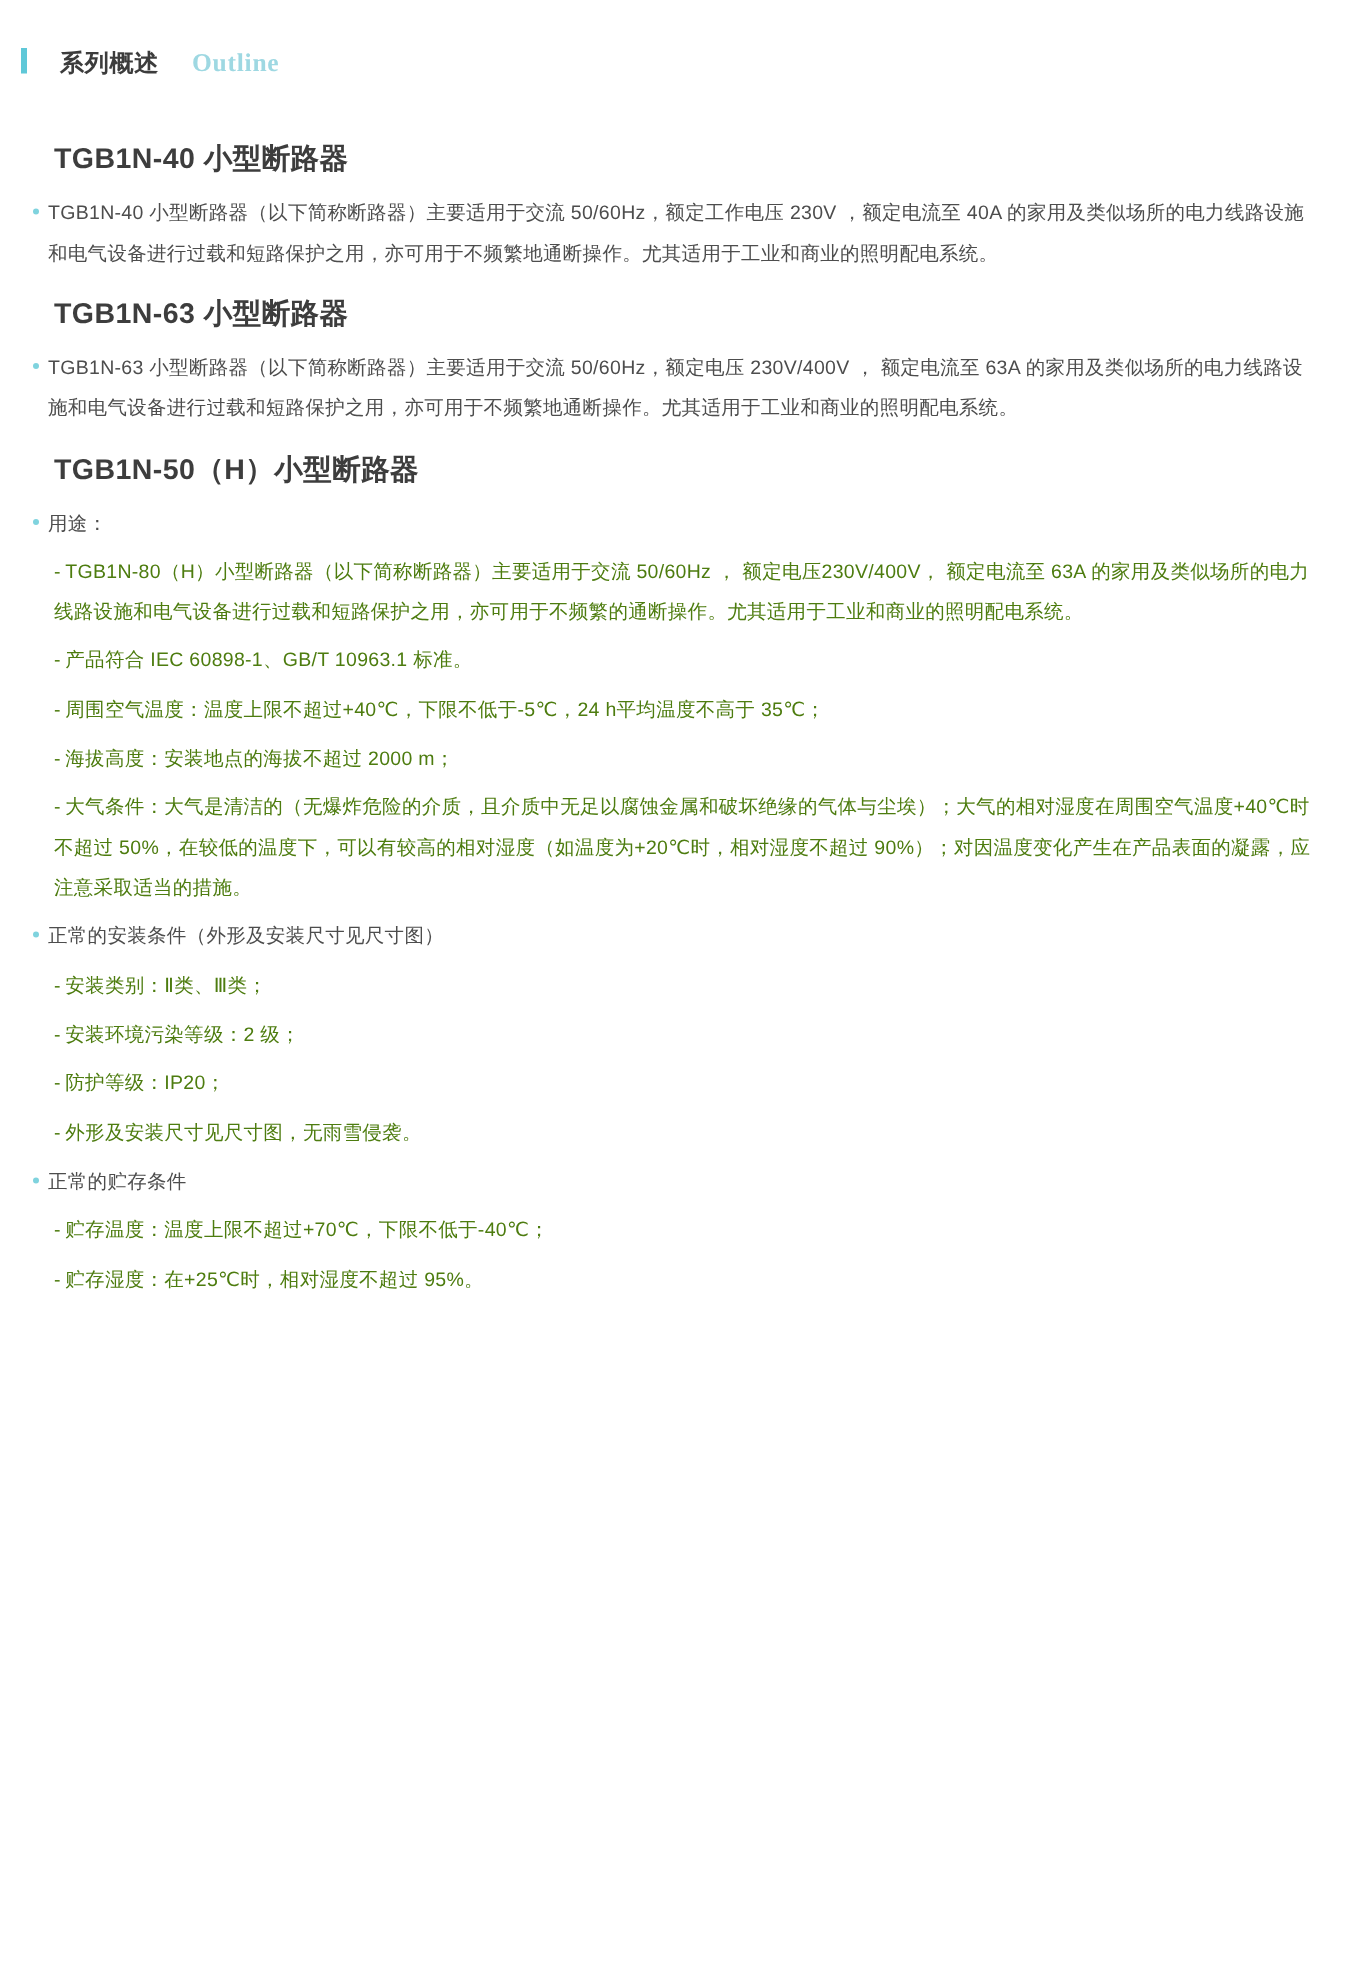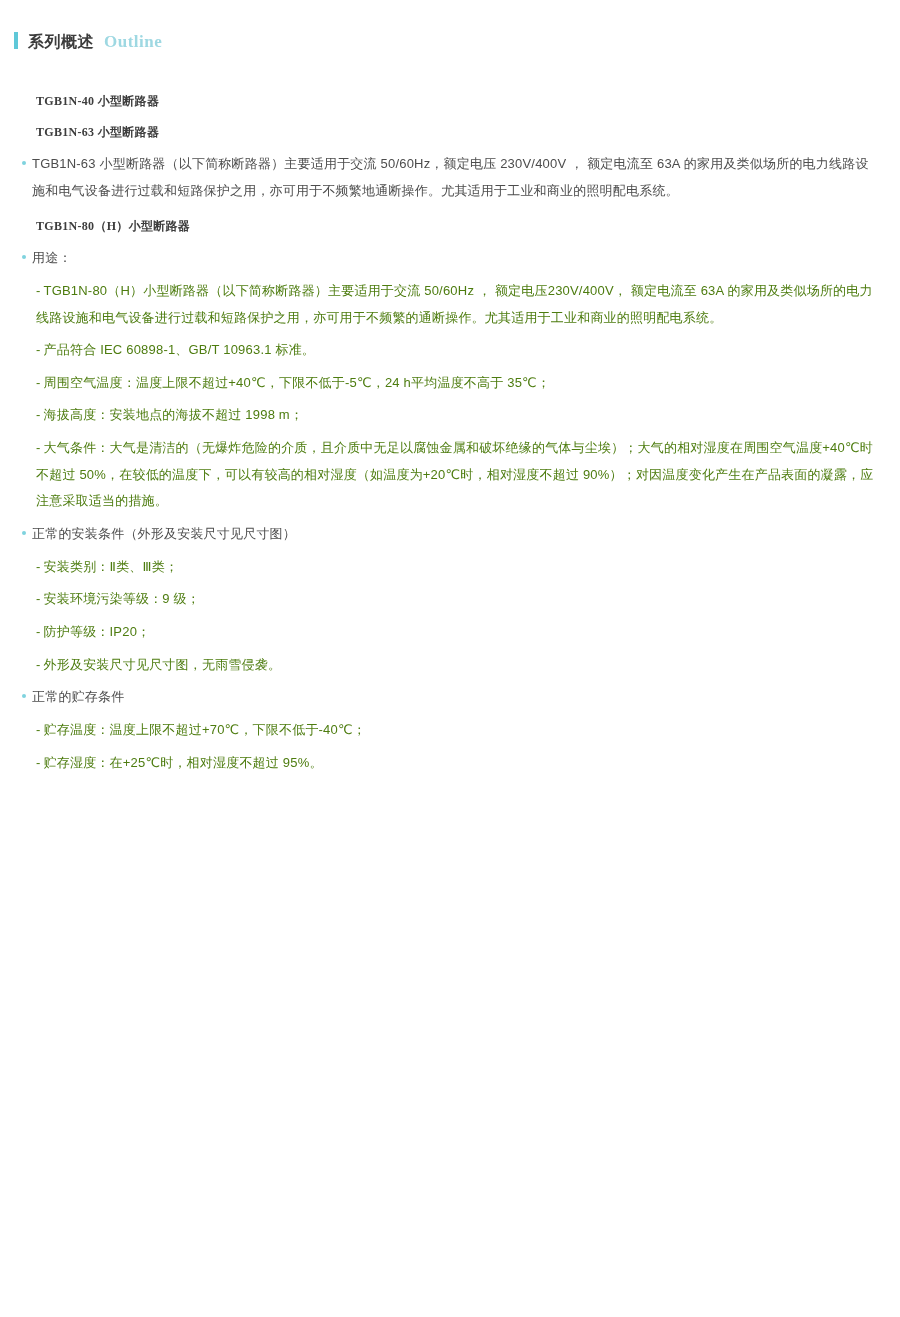--- a/index.html
+++ b/index.html
@@ -18,21 +18,21 @@
   .page {
     width: 900px;
     box-sizing: border-box;
     padding: 30px 20px 20px 10px;
   }
 
   
   .section-head {
     display: flex;
     align-items: baseline;
-    gap: 10px;
+    gap: 22px;
     margin: 0 0 40px 4px;
   }
   .head-bar {
     display: inline-block;
     width: 4px;
     height: 17px;
     background: #5fc8d8;
     position: relative;
     top: 2px;
     flex: 0 0 auto;
@@ -46,26 +46,25 @@
   .head-en {
     font-size: 17px;
     font-weight: bold;
     color: #9ed8e2;
     letter-spacing: 0.5px;
     font-family: Liberation Serif, serif;
   }
 
   
   .subtitle {
-    font-size: 12px;
+    font-size: 19px;
     font-weight: bold;
     color: #3d3d3d;
     margin: 14px 0 10px 26px;
     letter-spacing: 0.3px;
-    font-family: Liberation Serif, serif;
   }
 
   
   .bullet-row {
     display: flex;
     align-items: flex-start;
     margin: 0 0 6px 12px;
   }
   .bullet-dot {
     flex: 0 0 auto;
@@ -105,50 +104,54 @@
 <div class="page">
 
   <div class="section-head">
     <span class="head-bar"></span>
     <span class="head-cn">系列概述</span>
     <span class="head-en">Outline</span>
   </div>
 
   <div class="block">
     <div class="subtitle">TGB1N-40 小型断路器</div>
+    <div class="bullet-row">
+      <span class="bullet-dot"></span>
+      <span class="bullet-text">TGB1N-40 小型断路器（以下简称断路器）主要适用于交流 50/60Hz，额定工作电压 230V ，额定电流至 40A 的家用及类似场所的电力线路设施和电气设备进行过载和短路保护之用，亦可用于不频繁地通断操作。尤其适用于工业和商业的照明配电系统。</span>
+    </div>
   </div>
 
   <div class="block">
     <div class="subtitle">TGB1N-63 小型断路器</div>
     <div class="bullet-row">
       <span class="bullet-dot"></span>
       <span class="bullet-text">TGB1N-63 小型断路器（以下简称断路器）主要适用于交流 50/60Hz，额定电压 230V/400V ， 额定电流至 63A 的家用及类似场所的电力线路设施和电气设备进行过载和短路保护之用，亦可用于不频繁地通断操作。尤其适用于工业和商业的照明配电系统。</span>
     </div>
   </div>
 
   <div class="block">
-    <div class="subtitle">TGB1N-80（H）小型断路器</div>
+    <div class="subtitle">TGB1N-50（H）小型断路器</div>
 
     <div class="bullet-row">
       <span class="bullet-dot"></span>
       <span class="bullet-text">用途：</span>
     </div>
     <div class="dash-row"><span class="dash">-</span><span>TGB1N-80（H）小型断路器（以下简称断路器）主要适用于交流 50/60Hz ， 额定电压230V/400V， 额定电流至 63A 的家用及类似场所的电力线路设施和电气设备进行过载和短路保护之用，亦可用于不频繁的通断操作。尤其适用于工业和商业的照明配电系统。</span></div>
     <div class="dash-row"><span class="dash">-</span><span>产品符合 IEC 60898-1、GB/T 10963.1 标准。</span></div>
 
     <div class="dash-row"><span class="dash">-</span><span>周围空气温度：温度上限不超过+40℃，下限不低于-5℃，24 h平均温度不高于 35℃；</span></div>
-    <div class="dash-row"><span class="dash">-</span><span>海拔高度：安装地点的海拔不超过 1998 m；</span></div>
+    <div class="dash-row"><span class="dash">-</span><span>海拔高度：安装地点的海拔不超过 2000 m；</span></div>
     <div class="dash-row"><span class="dash">-</span><span>大气条件：大气是清洁的（无爆炸危险的介质，且介质中无足以腐蚀金属和破坏绝缘的气体与尘埃）；大气的相对湿度在周围空气温度+40℃时不超过 50%，在较低的温度下，可以有较高的相对湿度（如温度为+20℃时，相对湿度不超过 90%）；对因温度变化产生在产品表面的凝露，应注意采取适当的措施。</span></div>
 
     <div class="bullet-row">
       <span class="bullet-dot"></span>
       <span class="bullet-text">正常的安装条件（外形及安装尺寸见尺寸图）</span>
     </div>
     <div class="dash-row"><span class="dash">-</span><span>安装类别：Ⅱ类、Ⅲ类；</span></div>
-    <div class="dash-row"><span class="dash">-</span><span>安装环境污染等级：9 级；</span></div>
+    <div class="dash-row"><span class="dash">-</span><span>安装环境污染等级：2 级；</span></div>
     <div class="dash-row"><span class="dash">-</span><span>防护等级：IP20；</span></div>
     <div class="dash-row"><span class="dash">-</span><span>外形及安装尺寸见尺寸图，无雨雪侵袭。</span></div>
 
     <div class="bullet-row">
       <span class="bullet-dot"></span>
       <span class="bullet-text">正常的贮存条件</span>
     </div>
     <div class="dash-row"><span class="dash">-</span><span>贮存温度：温度上限不超过+70℃，下限不低于-40℃；</span></div>
     <div class="dash-row"><span class="dash">-</span><span>贮存湿度：在+25℃时，相对湿度不超过 95%。</span></div>
   </div>

